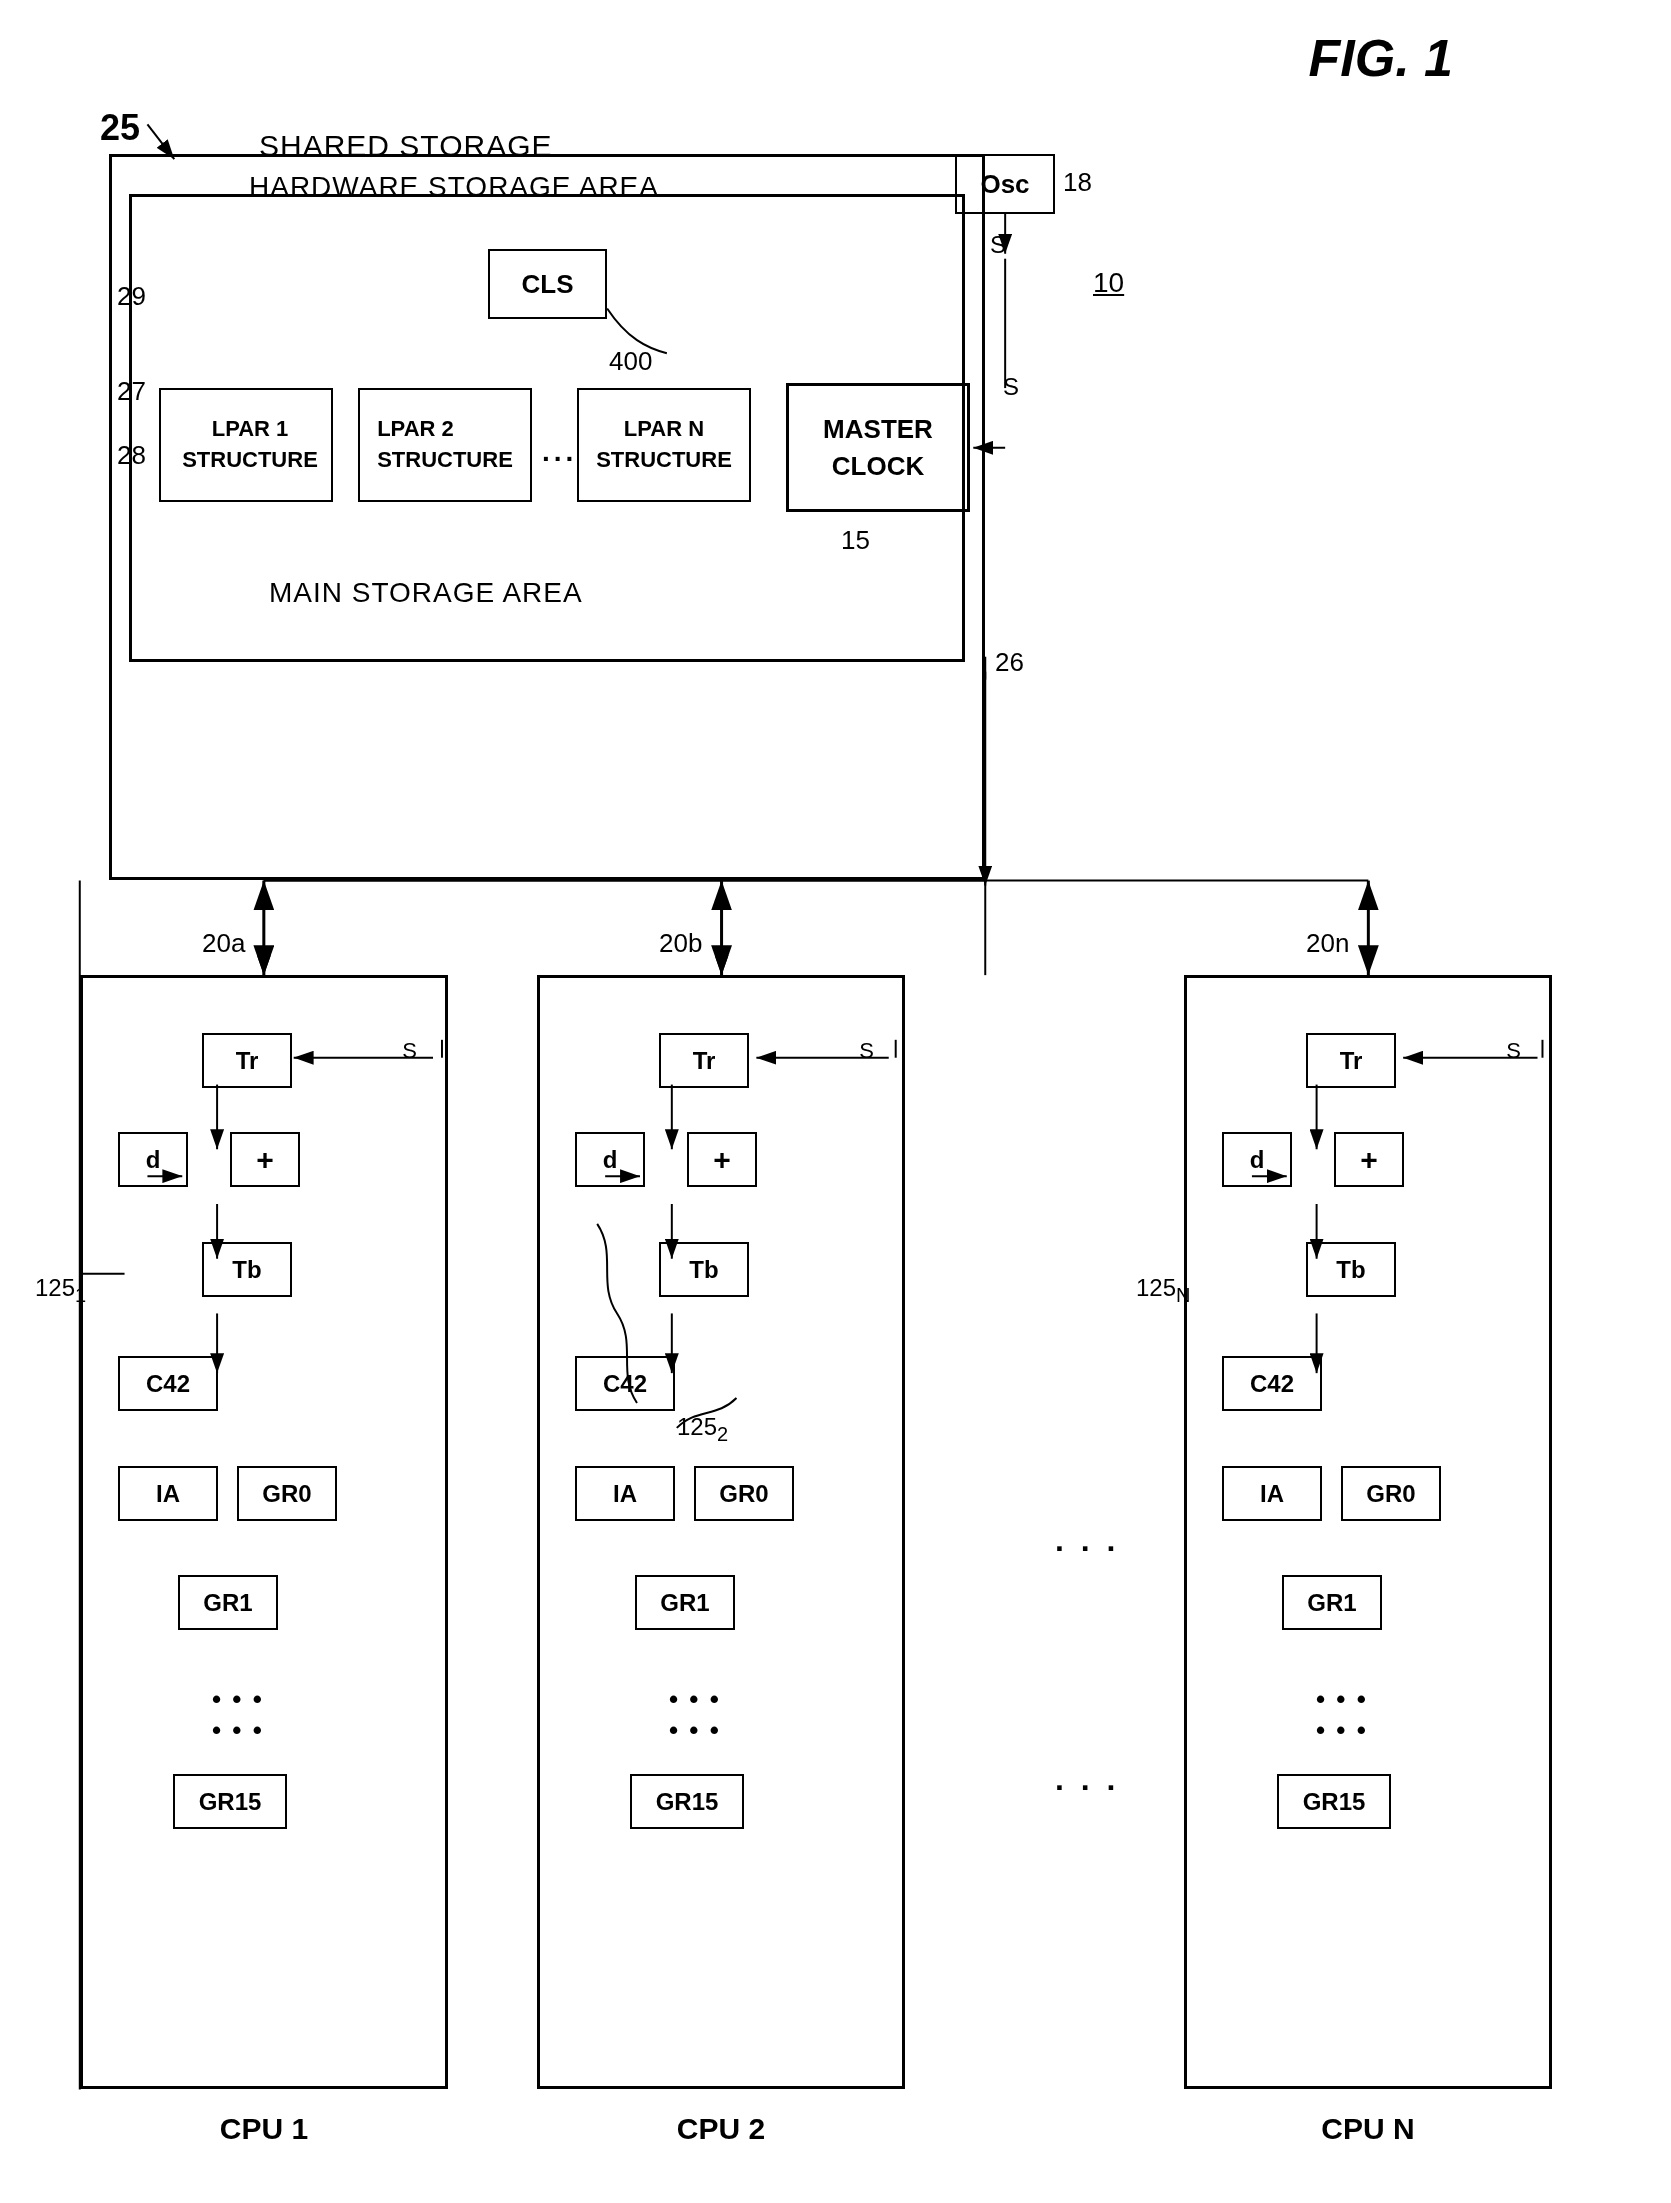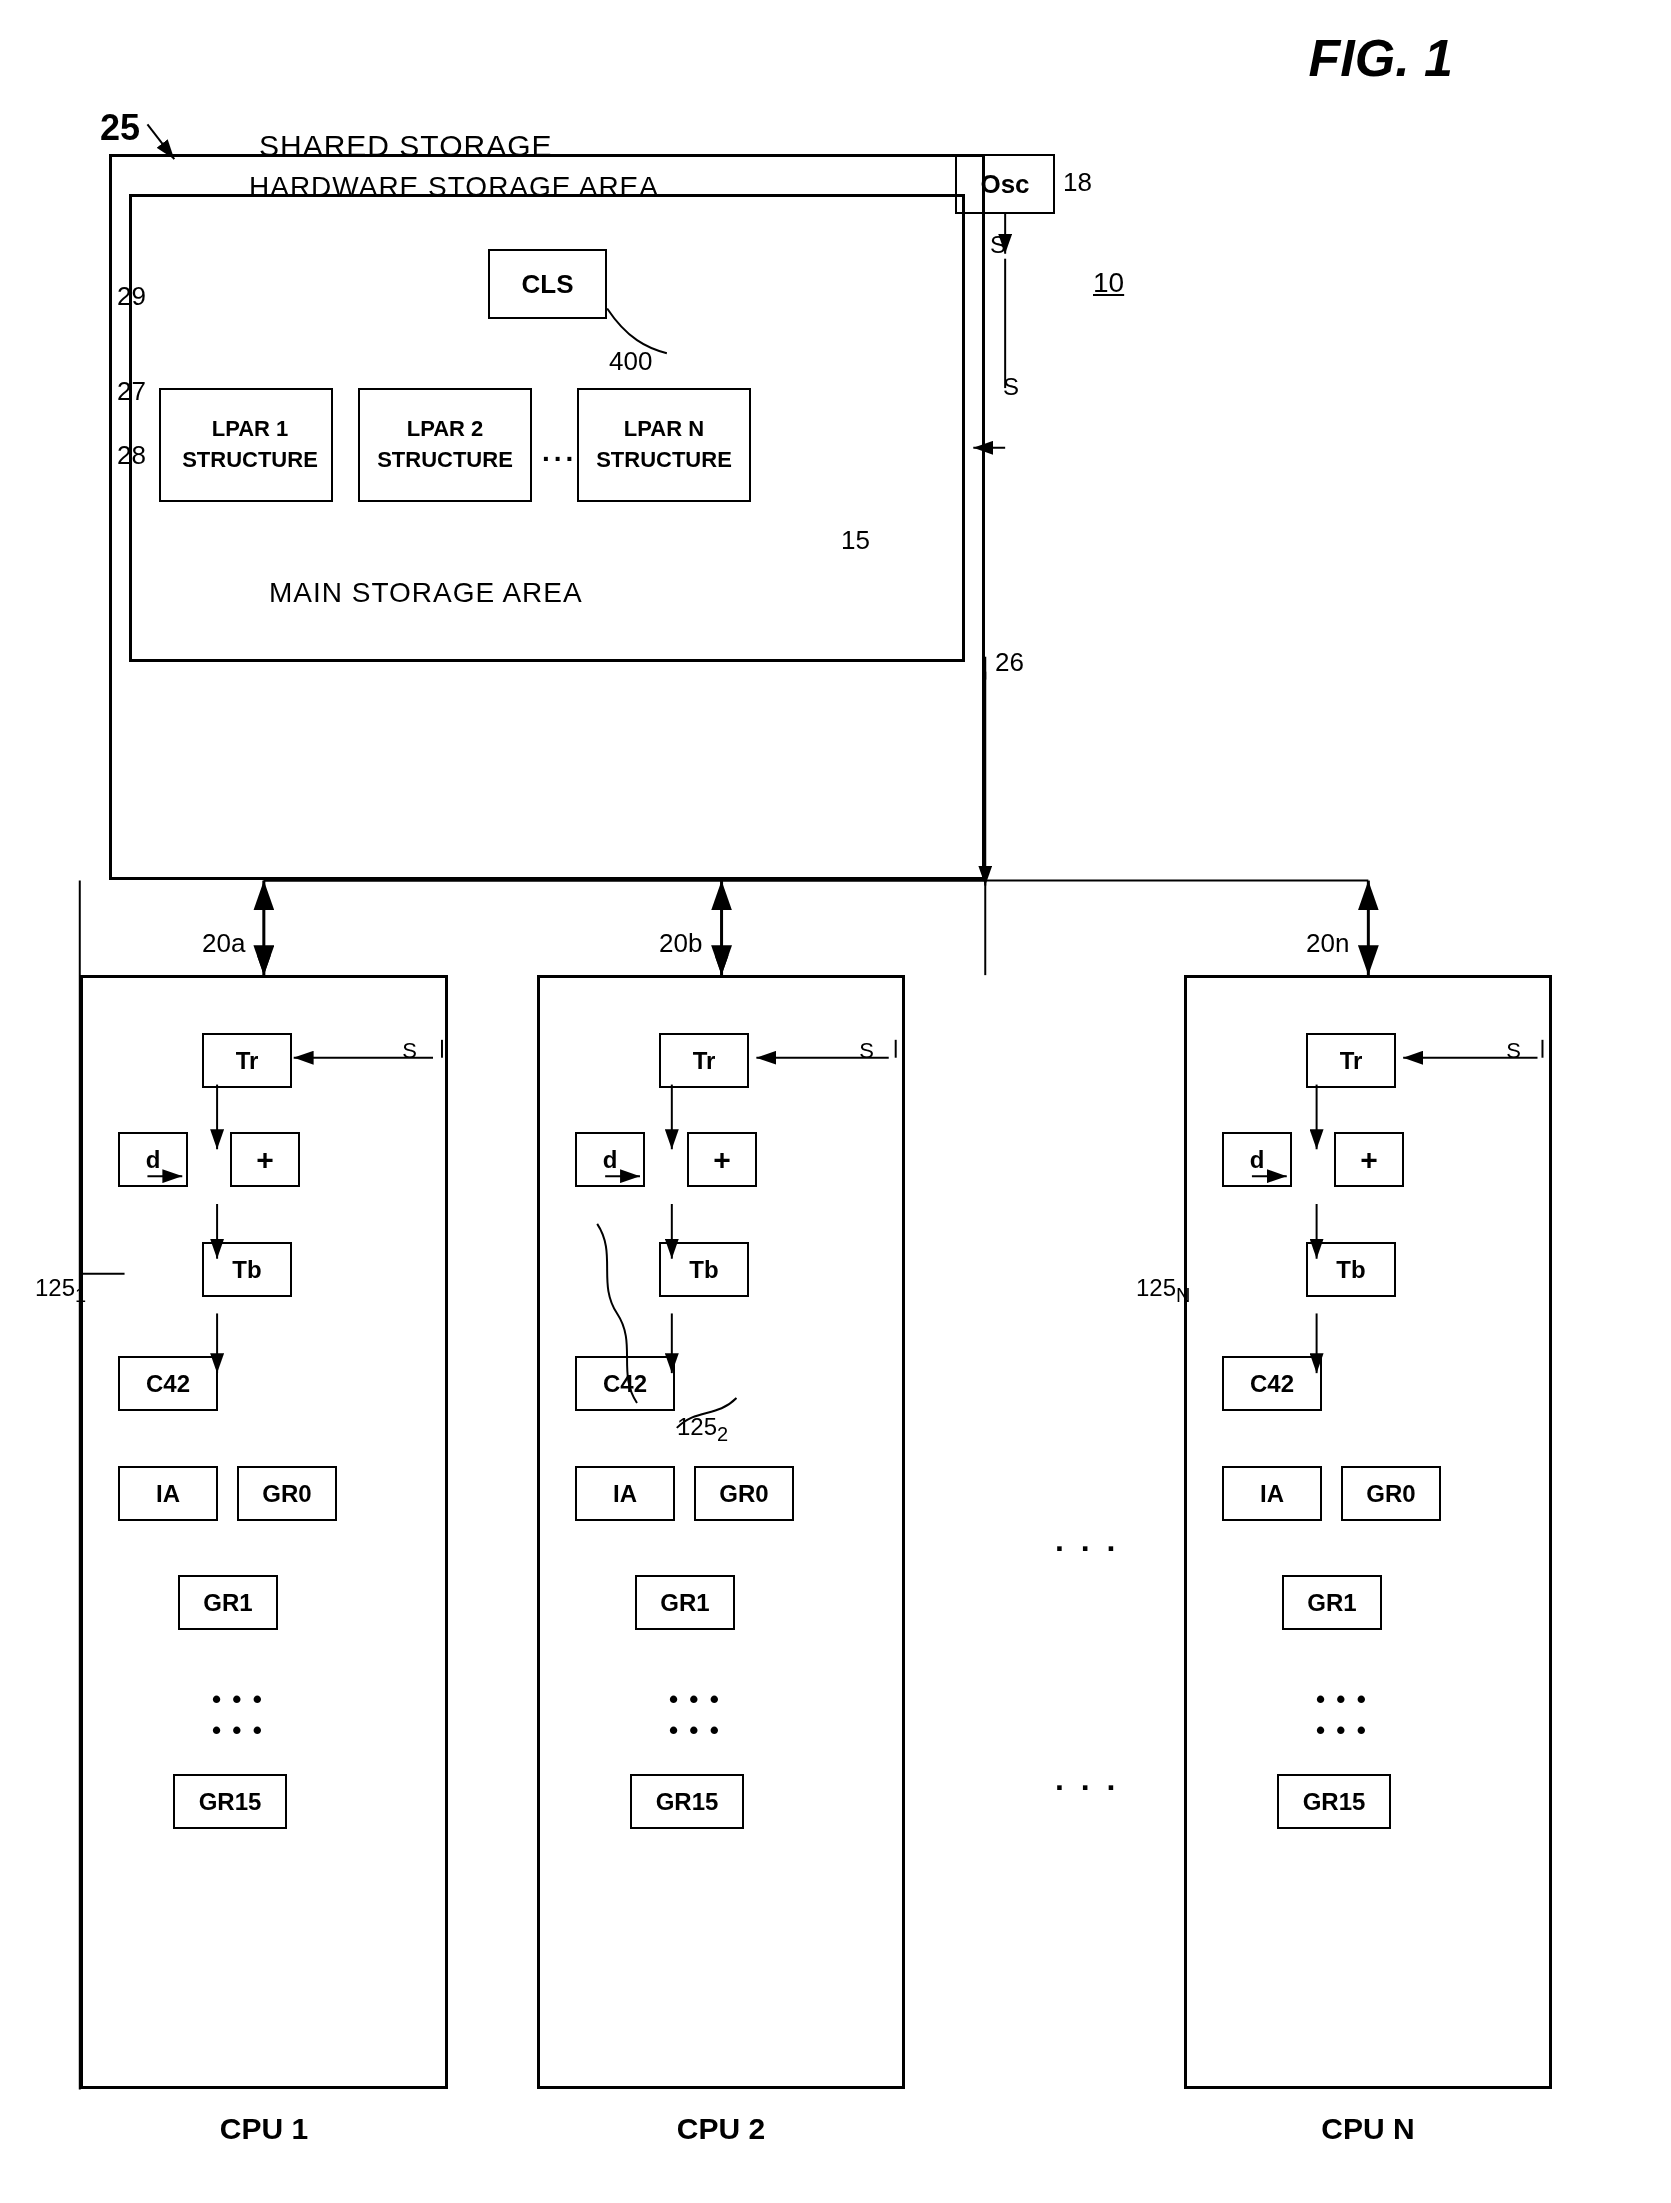--- a/index.html
+++ b/index.html
@@ -155,21 +155,21 @@
     .lpar2-box {
       position: absolute;
       top: 388px;
       left: 358px;
       width: 174px;
       height: 114px;
       border: 2px solid #000;
       display: flex;
       align-items: center;
       justify-content: center;
-      text-align: center;
+      text-align: left;
       font-size: 22px;
       font-weight: bold;
       line-height: 1.4;
     }
 
     
     .lpar-dots {
       position: absolute;
       top: 436px;
       left: 542px;
@@ -596,20 +596,21 @@
   <div class="ref-400">400</div>
 
   <div class="lpar1-box">LPAR 1<br>STRUCTURE</div>
 
   <div class="lpar2-box">LPAR 2<br>STRUCTURE</div>
 
   <div class="lpar-dots">...</div>
 
   <div class="lparn-box">LPAR N<br>STRUCTURE</div>
 
+  <div class="master-clock-box">MASTER<br>CLOCK</div>
 
   <div class="ref-15">15</div>
 
   <div class="main-storage-label">MAIN STORAGE AREA</div>
 
   <div class="ref-26">26</div>
 
   <div class="ref-125-1">125<sub>1</sub></div>
 
   <div class="ref-125-2">125<sub>2</sub></div>

